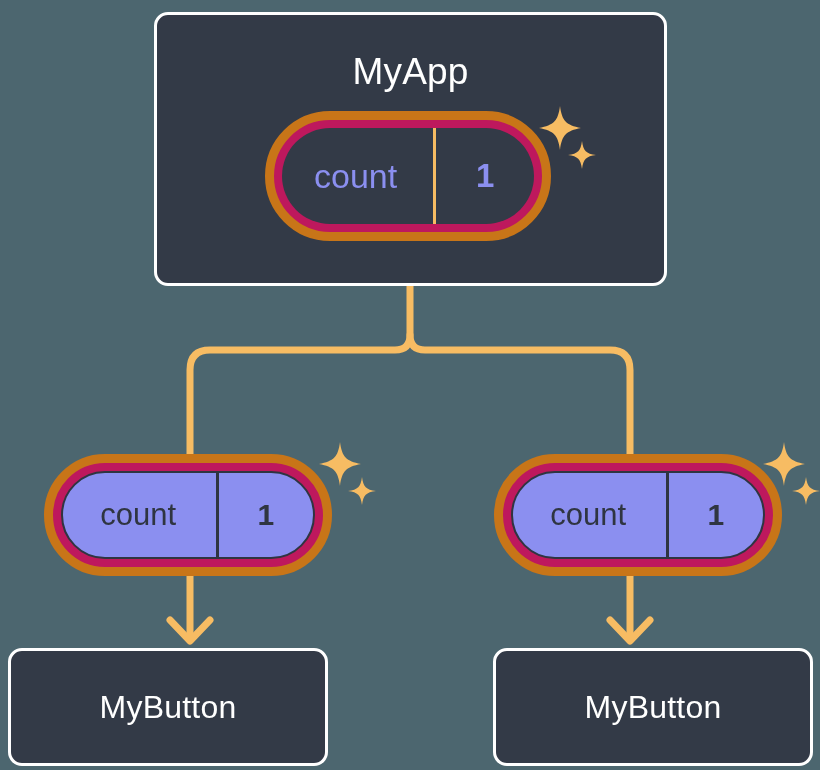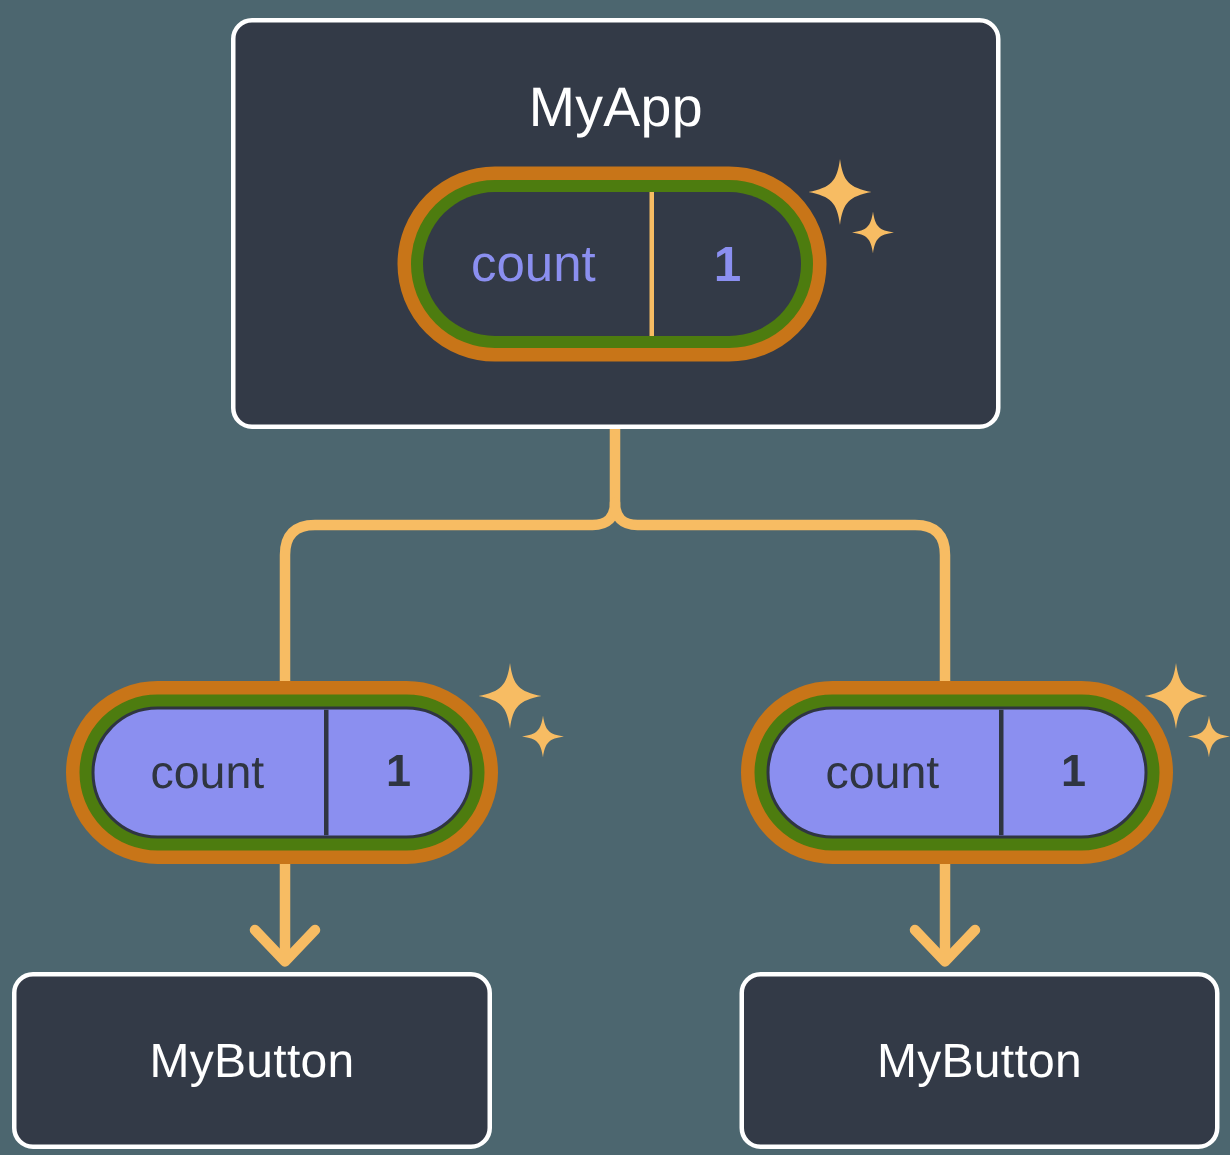--- a/index.html
+++ b/index.html
@@ -83,21 +83,21 @@
   .pill-wrap {
     position: absolute;
     z-index: 3;
   }
   .pill {
     position: relative;
     box-sizing: border-box;
     border-radius: 999px;
     
     border: 9px solid #c87518;
-    background: #4d7c0f;
+    background: #be185d;
     display: flex;
     align-items: stretch;
     padding: 8px;
     text-align: right;
   }
   .pill-inner {
     flex: 1 1 auto;
     display: flex;
     align-items: stretch;
     border-radius: 999px;

